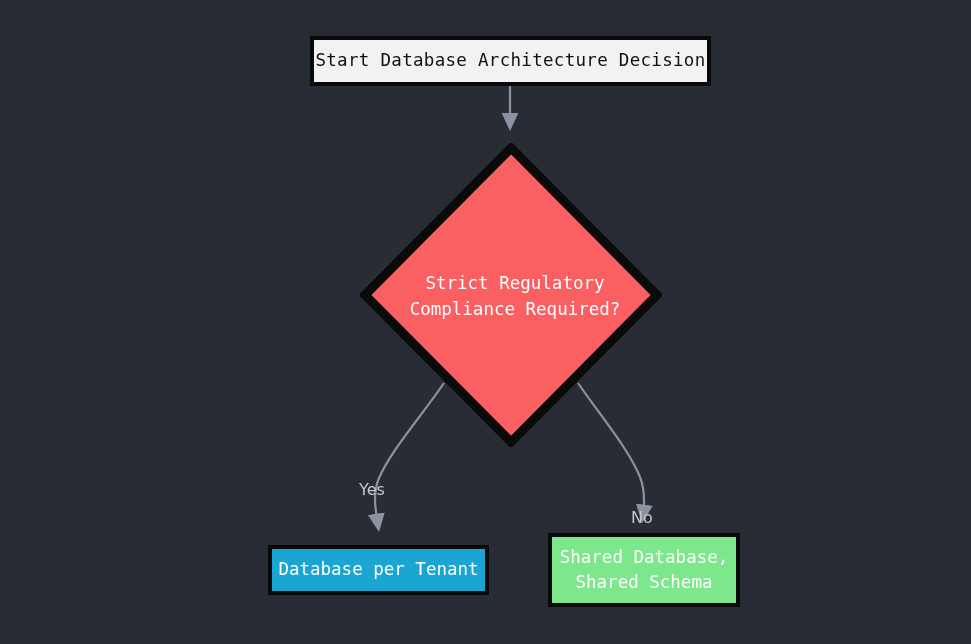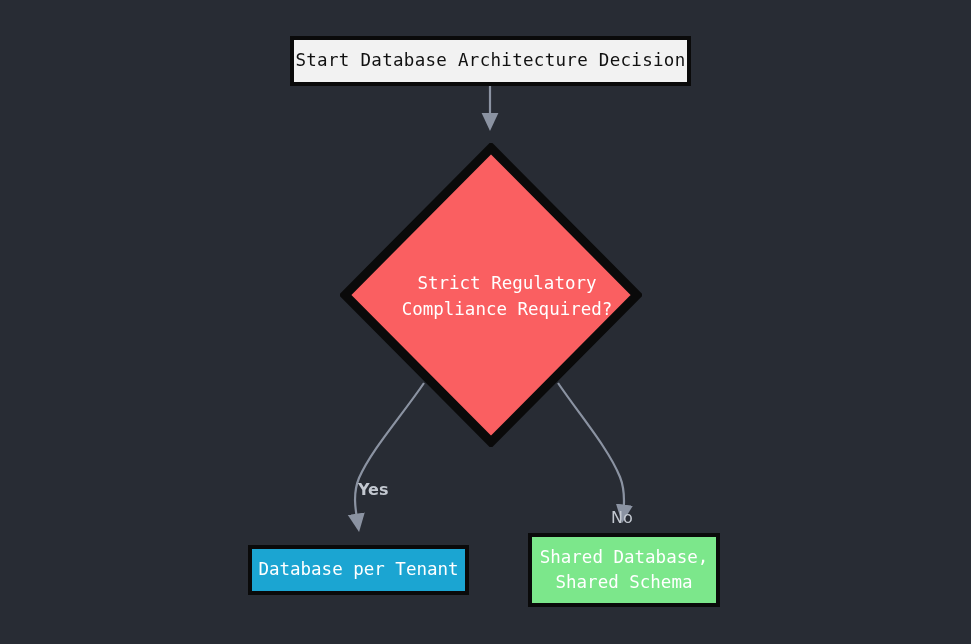--- a/index.html
+++ b/index.html
@@ -11,20 +11,21 @@
     height: 644px;
     background: #282c34;
     font-family: "DejaVu Sans Mono", monospace;
     overflow: hidden;
   }
   #canvas {
     position: relative;
     width: 826px;
     height: 644px;
     background: #282c34;
+    margin-left: 20px;
   }
   #edges {
     position: absolute;
     left: 0;
     top: 0;
     width: 971px;
     height: 644px;
     pointer-events: none;
   }
 
@@ -64,21 +65,21 @@
   }
   .diamond-shape {
     position: absolute;
     left: 0;
     top: 0;
     width: 100%;
     height: 100%;
   }
   .diamond-label {
     position: absolute;
-    left: 16px;
+    left: 4px;
     top: 0;
     width: 100%;
     height: 100%;
     display: flex;
     align-items: center;
     justify-content: center;
     flex-direction: column;
     color: #ffffff;
     font-family: "DejaVu Sans Mono", monospace;
     font-size: 17.5px;
@@ -115,21 +116,21 @@
   }
 
   
   .edge-label {
     position: absolute;
     font-family: "DejaVu Sans", sans-serif;
     font-size: 16px;
     color: #c3c8d0;
     white-space: nowrap;
   }
-  .edge-label-yes { left: 358px; top: 480px; font-weight: bold; }
+  .edge-label-yes { left: 339px; top: 480px; }
   .edge-label-no  { left: 611px; top: 508px; }
 </style>
 </head>
 <body>
 
 <div id="canvas">
 
   <svg id="edges" viewBox="0 0 971 644" width="971" height="644" xmlns="http://www.w3.org/2000/svg">
     <defs>
       <marker id="arrowhead" markerWidth="9" markerHeight="9" refX="5.2" refY="4.5" orient="auto" markerUnits="strokeWidth">

